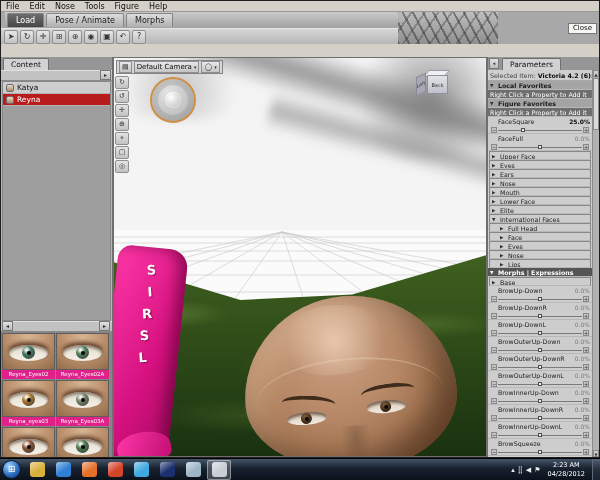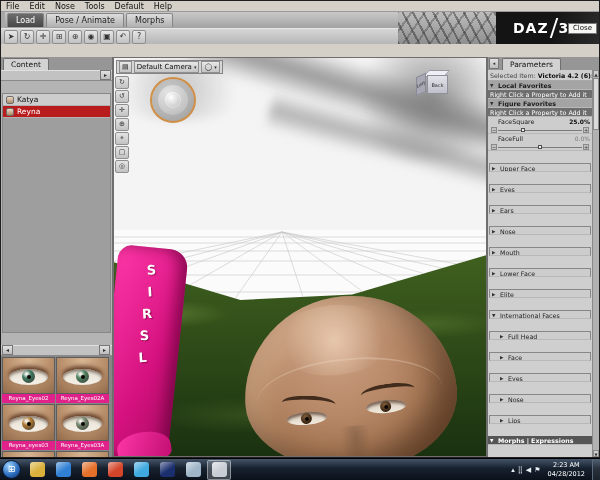--- a/index.html
+++ b/index.html
@@ -33,21 +33,21 @@
   
   .main{position:absolute;left:0;top:56px;right:0;bottom:0;display:flex}
 
   
   .left-panel{width:112px;background:#b4b4b4;border-right:1px solid #6e6e6e;display:flex;flex-direction:column}
   .panel-tab-row{height:13px;background:#969696;display:flex;align-items:flex-end}
   .panel-tab{background:#d2d2d2;font-size:7.5px;line-height:11px;padding:0 7px;border:1px solid #6f6f6f;border-bottom:none;border-radius:2px 2px 0 0;margin-left:2px;color:#111}
   .panel-tab-spacer{flex:1}
   .mini-btn{width:11px;height:10px;margin:0 1px 1px 0;border:1px solid #777;background:linear-gradient(#e2e2e2,#bcbcbc);font-size:6px;line-height:8px;text-align:center;color:#333}
   .mini-toolbar{height:11px;background:#c2c2c2;border-top:1px solid #e0e0e0;border-bottom:1px solid #8a8a8a;display:flex;justify-content:flex-end;align-items:center}
-  .tree{height:240px;background:#9e9e9e;border:1px solid #878787;margin:12px 1px;overflow:hidden}
+  .tree{height:240px;background:#9e9e9e;border:1px solid #878787;margin:0 1px;overflow:hidden}
   .tree-row{height:12px;display:flex;align-items:center;gap:3px;font-size:7.5px;background:#cdcdcd;border-bottom:1px solid #b2b2b2;padding-left:3px;color:#111}
   .tree-row.selected{background:#b91c1c;color:#fff}
   .figure-chip{width:8px;height:8px;border:1px solid #6e6e6e;border-radius:2px;background:linear-gradient(#ecd9c6,#ad8a66)}
   .thumbs-header{height:11px;background:#c2c2c2;border-top:1px solid #e0e0e0;border-bottom:1px solid #8a8a8a;display:flex;align-items:center;justify-content:space-between;padding:0 1px}
   .thumbs{flex:1;background:#868686;display:flex;flex-wrap:wrap;gap:1px;padding:1px;overflow:hidden;align-content:flex-start}
   .thumb{width:53px}
   .thumb-img{position:relative;height:37px;border:1px solid #5e5e5e;overflow:hidden;background:radial-gradient(circle at 50% 10%,#d9b694,#b98f6b 55%,#8f6a4a)}
   .thumb-eye{position:absolute;left:6px;top:11px;width:39px;height:16px;border-radius:50%;background:linear-gradient(#e4dccf,#f6f1e8);box-shadow:0 -3px 4px rgba(80,45,25,.85),inset 0 2px 3px rgba(40,20,10,.5)}
   .thumb-iris{position:absolute;left:13px;top:1px;width:13px;height:13px;border-radius:50%;background:radial-gradient(circle at 35% 30%,rgba(255,255,255,.65) 6%,var(--iris,#4a7a5a) 35%,rgba(0,0,0,.75) 95%)}
   .thumb-pupil{position:absolute;left:4.5px;top:4.5px;width:4px;height:4px;border-radius:50%;background:#0a0604}
@@ -146,21 +146,21 @@
 <div class="screen">
   <div class="app-window">
 
 
     <div class="menubar">
 
     <span class="menu-item">File</span>
         <span class="menu-item">Edit</span>
         <span class="menu-item">Nose</span>
         <span class="menu-item">Tools</span>
-        <span class="menu-item">Default</span>
+        <span class="menu-item">Figure</span>
         <span class="menu-item">Help</span>
       </div>
 
     <div class="header-strip">
       <div class="tabs-row">
 
       <span class="activity-tab active">Load</span>
           <span class="activity-tab">Pose / Animate</span>
           <span class="activity-tab">Morphs</span>
         </div>
@@ -170,25 +170,20 @@
           <span class="tool-btn">↻</span>
           <span class="tool-btn">✛</span>
           <span class="tool-btn">⊞</span>
           <span class="tool-btn">⊕</span>
           <span class="tool-btn">◉</span>
           <span class="tool-btn">▣</span>
           <span class="tool-btn">↶</span>
           <span class="tool-btn">?</span>
         </div>
       <div class="palm-art"></div>
-      <div class="daz-logo">
-        <span>DAZ</span>
-        <span class="slash"></span>
-        <span>3D</span>
-      </div>
     </div>
 
     <div class="main">
 
       <div class="left-panel">
         <div class="panel-tab-row">
           <span class="panel-tab">Content</span>
           <span class="panel-tab-spacer"></span>
         </div>
         <div class="mini-toolbar">

